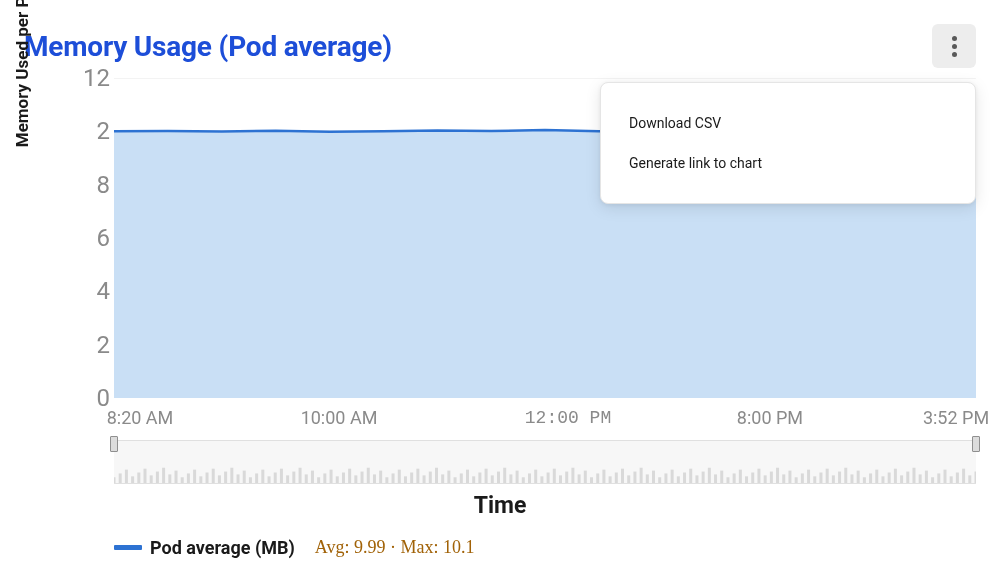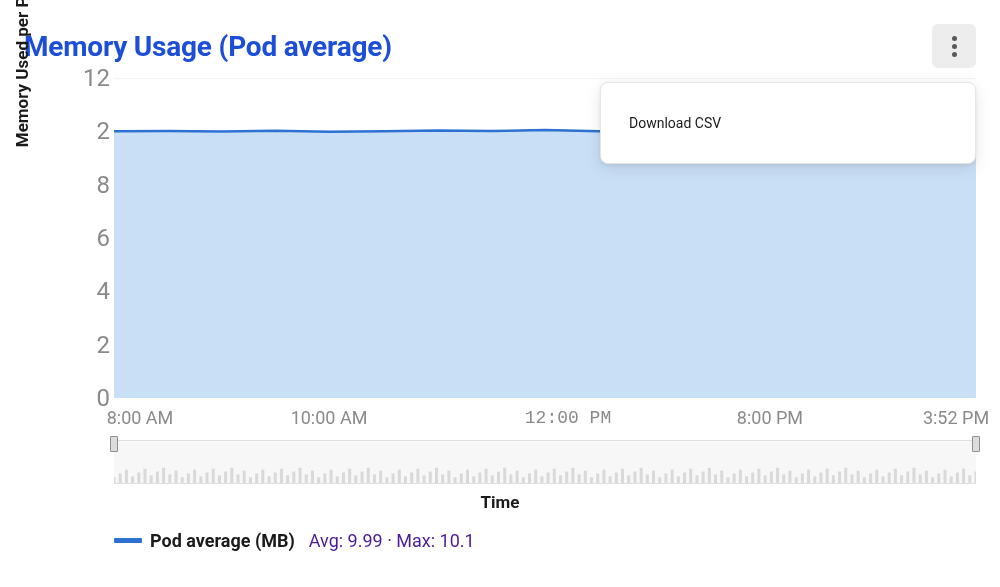--- a/index.html
+++ b/index.html
@@ -118,58 +118,59 @@
       height: 16px;
       background: #dcdcdc;
       border: 1px solid #8f8f8f;
       border-radius: 1px;
       cursor: ew-resize;
     }
     .minimap-handle.left { left: -4px; }
     .minimap-handle.right { right: -4px; }
     .xaxis-title {
       text-align: center;
-      font-size: 17px;
+      font-size: 23px;
       font-weight: 700;
       color: #1a1a1a;
       margin-top: 8px;
     }
     .legend {
       margin: 18px 0 0 114px;
       display: flex;
       align-items: center;
       gap: 8px;
       font-size: 18px;
       color: #1a1a1a;
     }
     .legend-swatch {
       width: 28px;
       height: 5px;
       background: #2d72d2;
       border-radius: 1px;
     }
     .legend-name { font-weight: 700; }
-    .legend-stats { color: #4c1d95; font-weight: 400; margin-left: 6px; }
+    .legend-stats { color: #a16207; font-weight: 400; margin-left: 12px; font-family: Liberation Serif, serif; }
   </style>
 </head>
 <body>
 
 <div class="header">
   <div class="title">Memory Usage (Pod average)</div>
   <div class="kebab-btn">
     <div class="kebab-dots">
       <span></span>
         <span></span>
         <span></span>
     </div>
   </div>
 </div>
 
 <div class="dropdown">
   <div class="dropdown-item">Download CSV</div>
+  <div class="dropdown-item">Generate link to chart</div>
 </div>
 
 <div class="chart-area">
   <div class="yaxis-title">Memory Used per Pod (MB)</div>
 
   <div class="plot">
     <svg id="chart-svg" width="100%" height="100%" preserveAspectRatio="none" viewBox="0 0 860 320">
         <line x1="0" y1="266.6666666666667" x2="860" y2="266.6666666666667" class="gridline"></line>
         <line x1="0" y1="213.33333333333334" x2="860" y2="213.33333333333334" class="gridline"></line>
         <line x1="0" y1="160" x2="860" y2="160" class="gridline"></line>
@@ -182,22 +183,22 @@
   </div>
 
   <div id="yt0" class="ytick-label" style="top: 320px;">0</div>
   <div id="yt1" class="ytick-label" style="top: 266.667px;">2</div>
   <div id="yt2" class="ytick-label" style="top: 213.333px;">4</div>
   <div id="yt3" class="ytick-label" style="top: 160px;">6</div>
   <div id="yt4" class="ytick-label" style="top: 106.667px;">8</div>
   <div id="yt5" class="ytick-label" style="top: 53.3333px;">2</div>
   <div id="yt6" class="ytick-label" style="top: 0px;">12</div>
 
-  <div id="xt0" class="xtick-label" style="left: 116px;">8:00 AM</div>
-  <div id="xt1" class="xtick-label" style="left: 305px;">10:00 AM</div>
+  <div id="xt0" class="xtick-label" style="left: 116px;">8:20 AM</div>
+  <div id="xt1" class="xtick-label" style="left: 315px;">10:00 AM</div>
   <div id="xt2" class="xtick-label" style="left: 544px; font-family: Liberation Mono, monospace;">12:00 PM</div>
   <div id="xt3" class="xtick-label" style="left: 745.932px;">8:00 PM</div>
   <div id="xt4" class="xtick-label" style="left: 932px;">3:52 PM</div>
 </div>
 
 <div class="minimap">
   <svg id="mini-svg" width="100%" height="100%" preserveAspectRatio="none" viewBox="0 0 860 44">
       <line x1="0" y1="44" x2="0" y2="38" stroke="#d9d9d9" stroke-width="3"></line>
       <line x1="6.187050359712231" y1="44" x2="6.187050359712231" y2="34" stroke="#d9d9d9" stroke-width="3"></line>
       <line x1="12.374100719424462" y1="44" x2="12.374100719424462" y2="30" stroke="#d9d9d9" stroke-width="3"></line>

